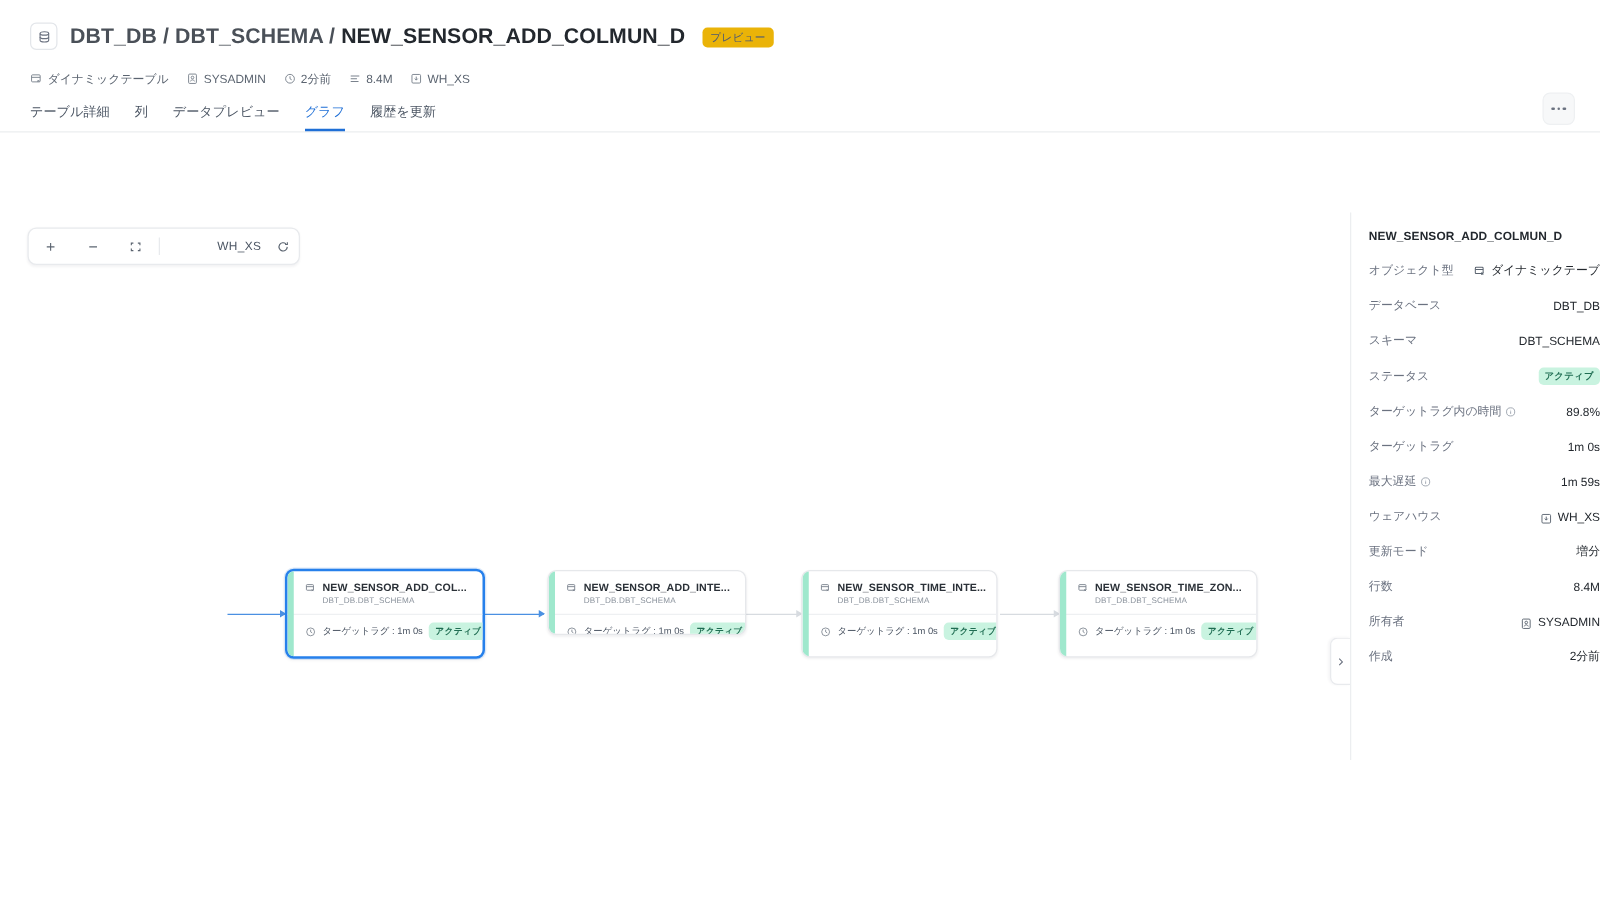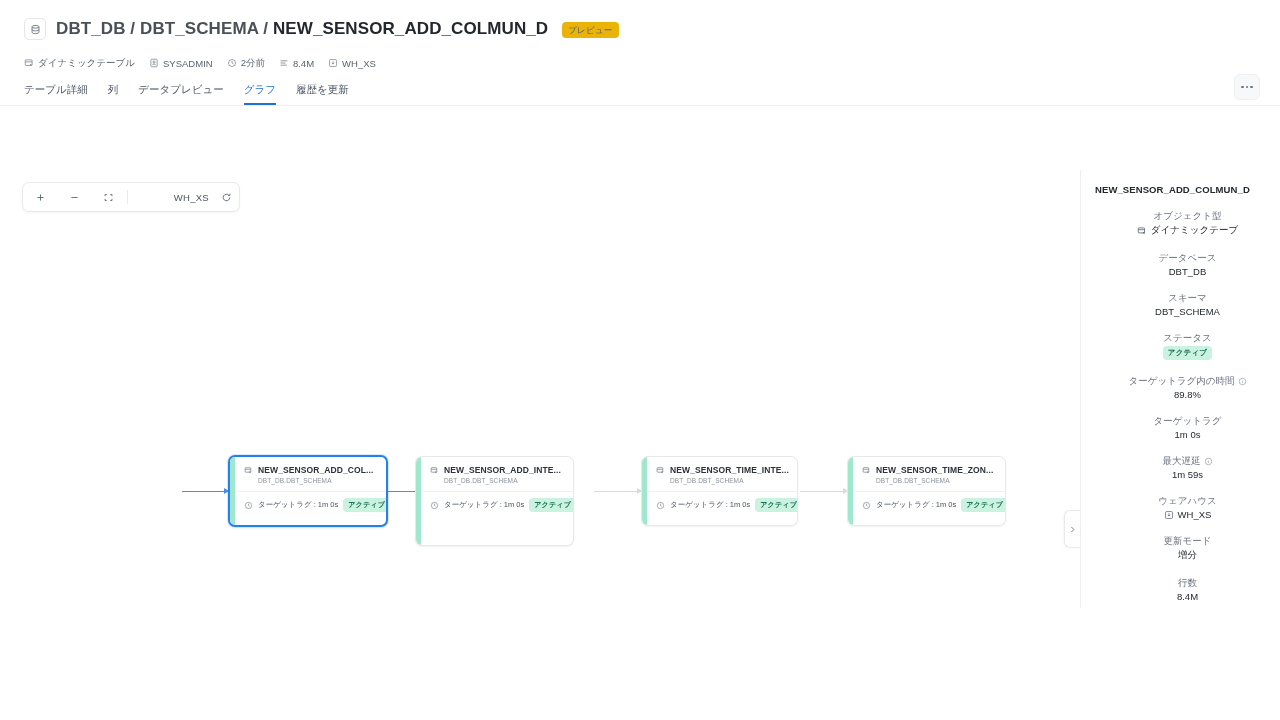--- a/index.html
+++ b/index.html
@@ -132,22 +132,22 @@
   }
 
   
   .right-panel {
     position: absolute; right: 0; top: 170px; width: 200px; height: 438px;
     background: #fff; border-left: 1px solid #eceef0;
     padding: 14px 0 0 14px; overflow: hidden;
   }
   .rp-title { font-size: 9.5px; font-weight: 700; color: #23282e; letter-spacing: .1px; white-space: nowrap; }
   .rp-row {
-    display: flex; align-items: center; justify-content: space-between;
-    gap: 1px; margin-top: 15px; white-space: nowrap; flex-direction: column;
+    display: flex; align-items: flex-end; justify-content: space-between;
+    gap: 12px; margin-top: 15px; white-space: nowrap;
   }
   .rp-row.gap-lg { }
   .rp-label { font-size: 9.5px; color: #6b7280; display: flex; align-items: center; gap: 3px; }
   .rp-value {
     font-size: 9.5px; color: #23282e; display: flex; align-items: center; gap: 4px;
     text-align: right;
   }
   .rp-chip {
     background: #c9f3e0; color: #1f6d52; font-size: 7.5px; font-weight: 700;
     padding: 2px 5px; border-radius: 4px; letter-spacing: .2px;
@@ -301,21 +301,21 @@
       <div class="node-foot">
         <svg width="9" height="9" viewBox="0 0 16 16" fill="none" stroke="#7a828d" stroke-width="1.2" style="flex:none">
           <circle cx="8" cy="8" r="5.6"></circle>
             <path d="M8 4.8V8l2.2 1.4"></path>
         </svg>
         <span class="lag">ターゲットラグ : 1m 0s</span>
         <span class="chip-active">アクティブ</span>
       </div>
     </div>
 
-    <div class="node" style="left:415px; top:286px; width:159px; height:90px;">
+    <div class="node" style="left:438px; top:286px; width:159px; height:52px;">
       <div class="accent"></div>
       <div class="node-body">
         <div class="node-head">
           <svg width="9" height="9" viewBox="0 0 16 16" fill="none" stroke="#7a828d" stroke-width="1.3" style="margin-top:1px;flex:none">
             <rect x="2" y="3" width="10" height="8" rx="1.1"></rect>
               <path d="M2 5.9h10"></path>
               <path d="M9.6 9.6l2.6 2.6m0-2.6l-2.6 2.6"></path>
           </svg>
           <div>
             <div class="node-title">NEW_SENSOR_ADD_INTE...</div>

